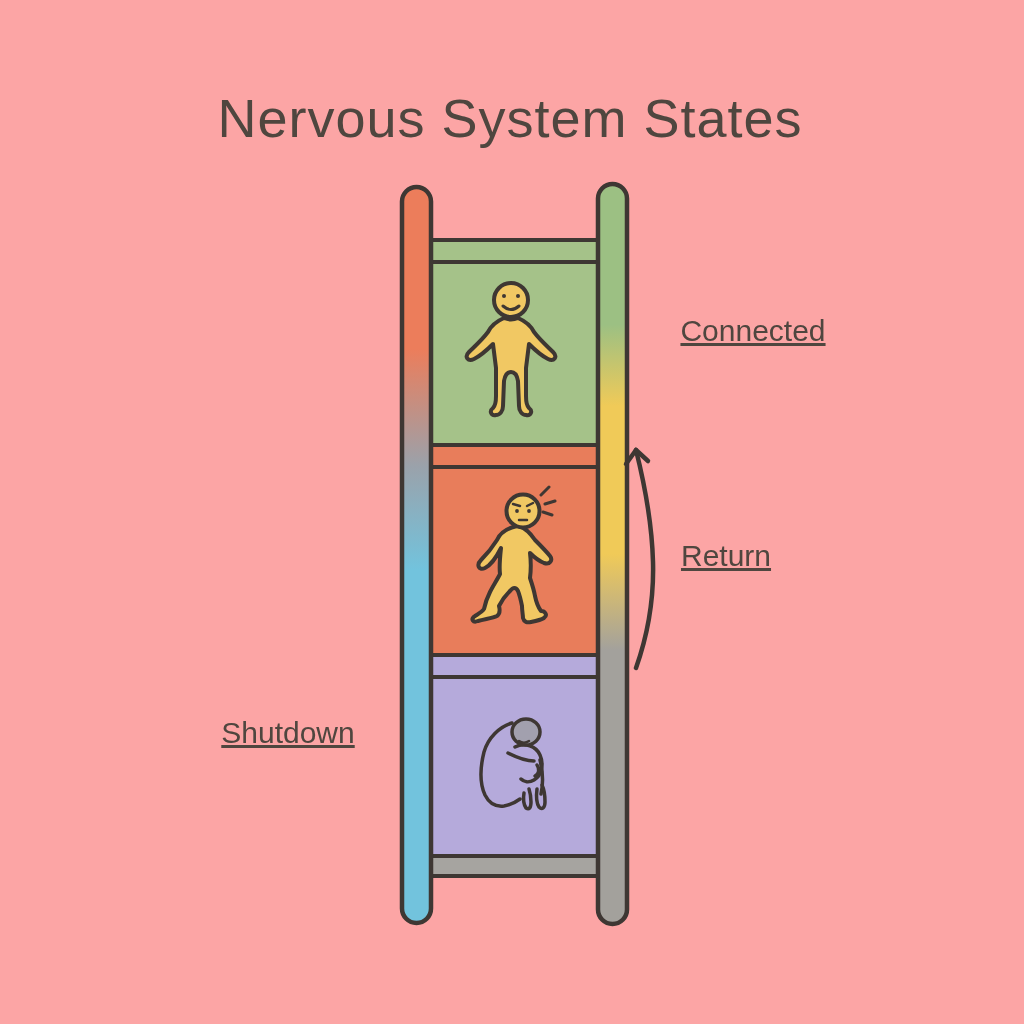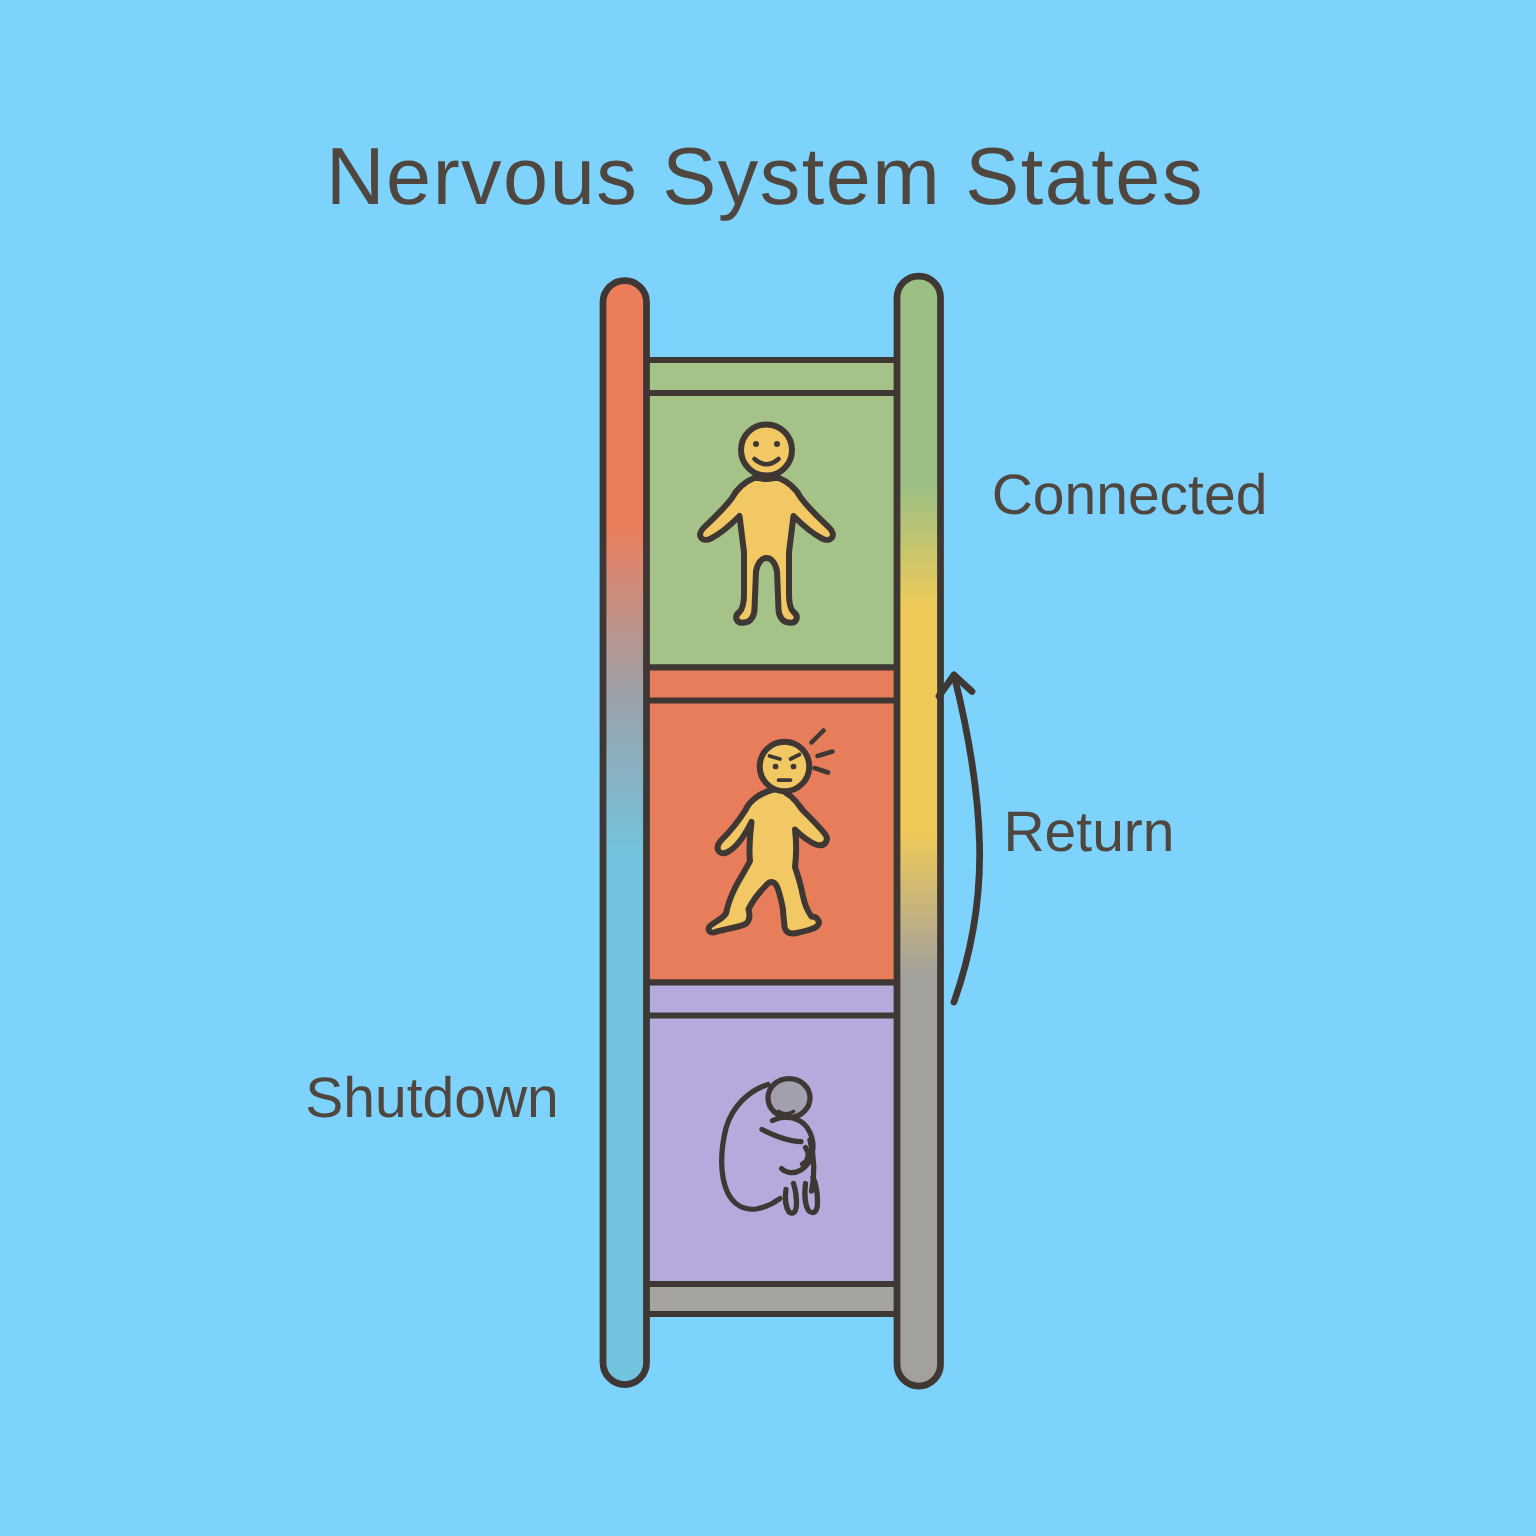--- a/index.html
+++ b/index.html
@@ -1,29 +1,29 @@
 <!DOCTYPE html>
 <html><head>
 <meta charset="utf-8">
 <style>
   html,body { margin:0; padding:0; background:#ffffff; }
   .canvas {
     position:relative; width:1024px; height:1024px;
-    background:#7dd3fc; overflow:hidden;
+    background:#fca5a5; overflow:hidden;
     font-family:"Liberation Sans", sans-serif;
   }
   .title {
     position:absolute; left:510px; top:118px;
     transform:translate(-50%,-50%);
     font-size:54px; font-weight:500; letter-spacing:1px;
     color:#4f463f; white-space:nowrap;
   }
   .side-label {
     position:absolute; transform:translate(-50%,-50%);
-    font-size:38px; color:#4f463f; white-space:nowrap;
+    font-size:30px; color:#4f463f; white-space:nowrap;text-decoration:underline;
   }
   .lbl-connected { left:753px; top:331px; }
   .lbl-activated { left:295px; top:549px; }
   .lbl-shutdown  { left:288px; top:733px;text-align:right; }
   .lbl-return    { left:726px; top:556px; }
   svg.art { position:absolute; left:0; top:0; }
   .ink { stroke:#3e3733; }
 </style>
 </head>
 <body>

